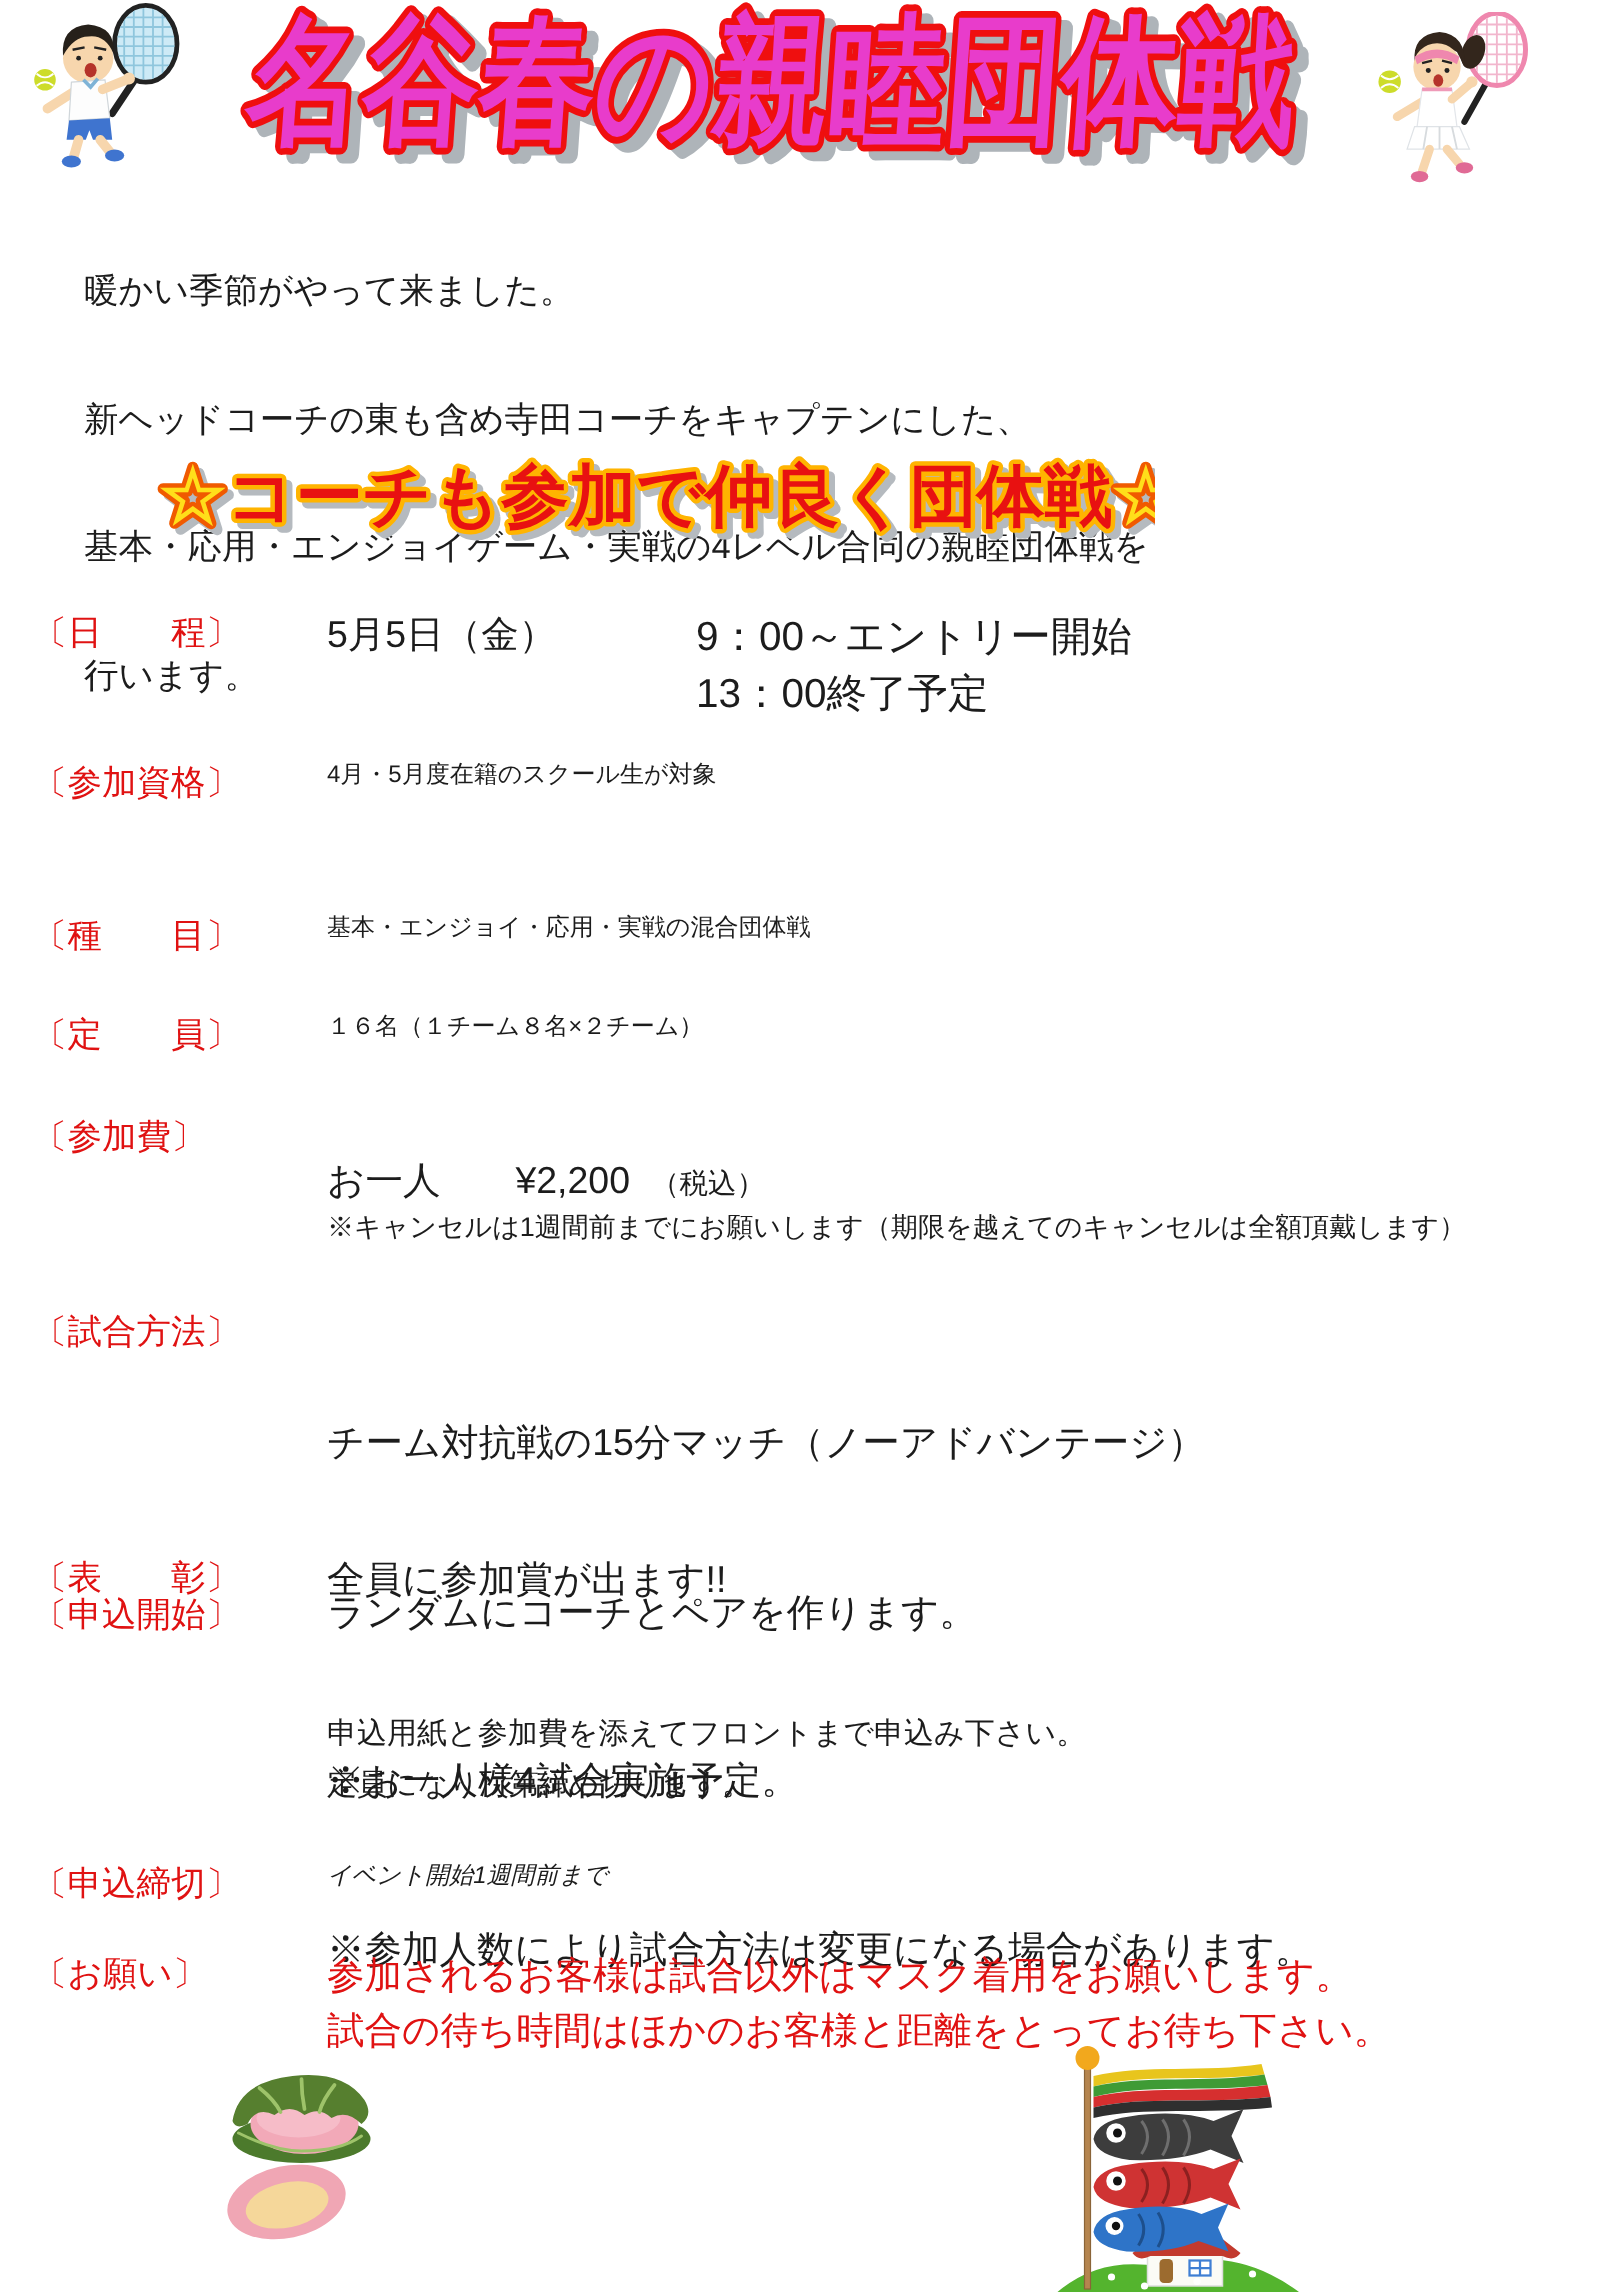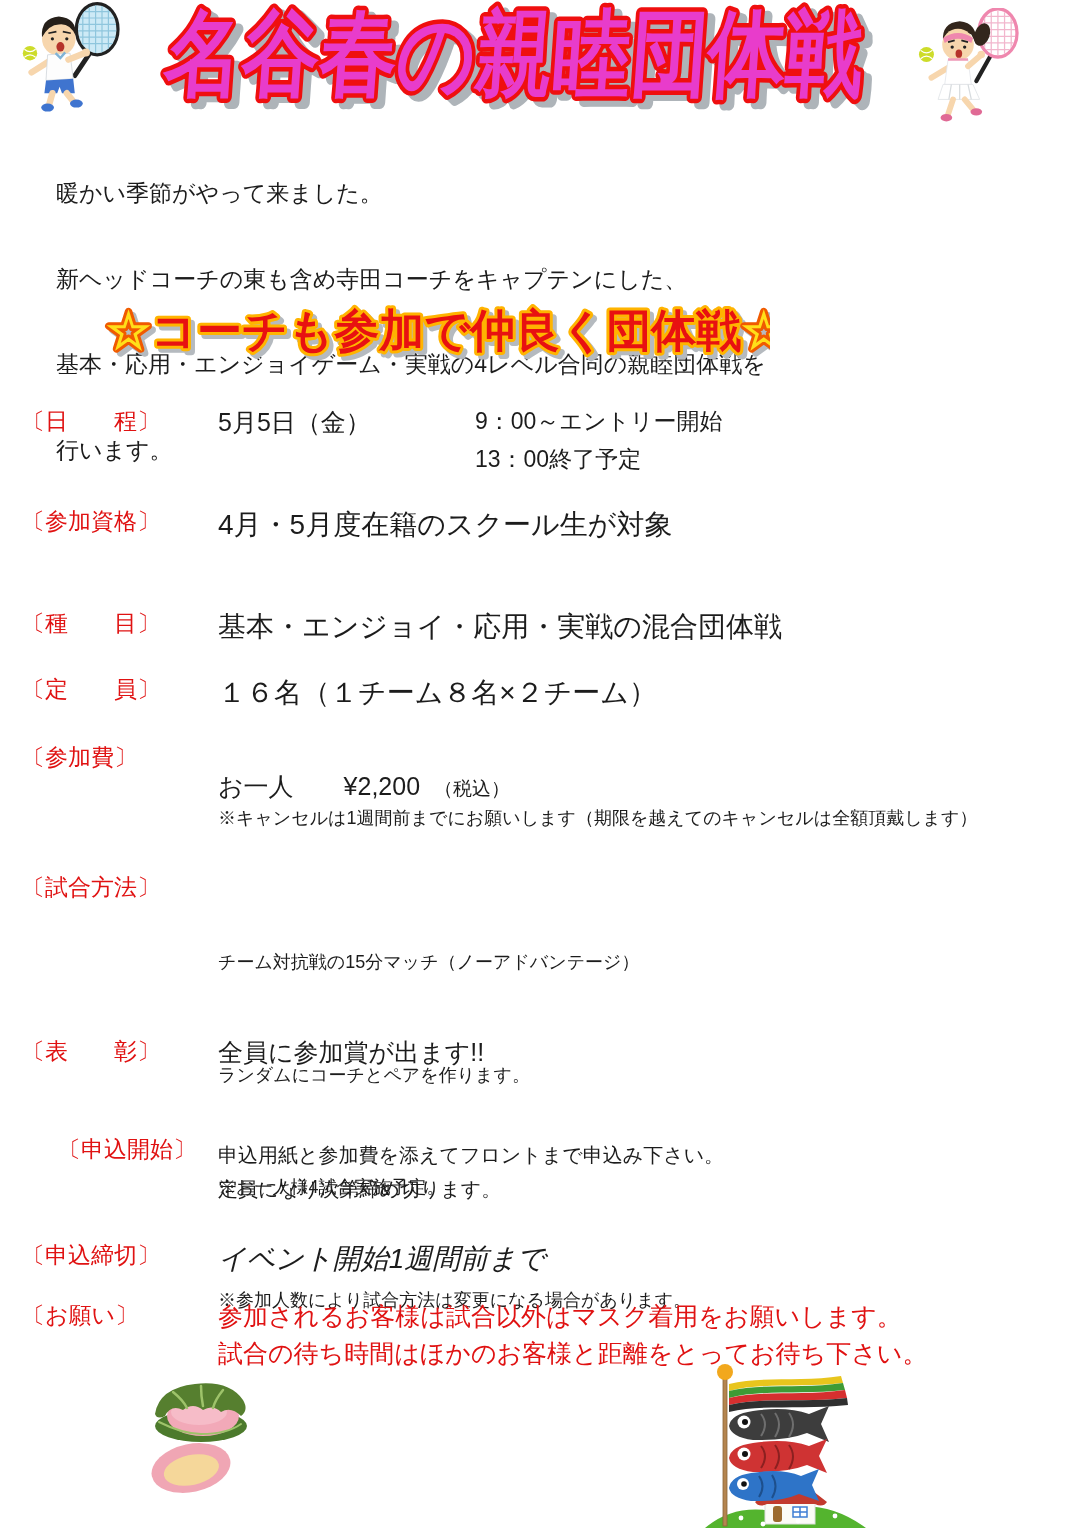--- a/index.html
+++ b/index.html
@@ -21,28 +21,28 @@
   
   .highlight-svg { left:98px; top:302px; }
   .highlight-svg text { font-family:"Liberation Sans", sans-serif; font-weight:bold; font-size:45px; }
   .h-shadow { fill:#b5babf; stroke:#b5babf; stroke-width:6; stroke-linejoin:round; }
   .h-main tspan { paint-order:stroke; stroke-width:6; stroke-linejoin:round; }
   .h-star { fill:#ffdf1a; stroke:#f05a00; }
   .h-text { fill:#e81111; stroke:#ffb400; }
 
   
   .label { position:absolute; left:22px; color:#e01212; font-size:23px; white-space:pre; }
-  .val   { position:absolute; left:218px; font-size:28px; white-space:pre; }
+  .val   { position:absolute; left:218px; font-size:16px; white-space:pre; }
   .val.big { font-size:25px; }
   .val.red { color:#e01212; }
   .val.small { font-size:20px; }
-  .time  { position:absolute; left:475px; font-size:23px; white-space:pre; }
+  .time  { position:absolute; left:464px; font-size:27px; white-space:pre; }
   .note  { position:absolute; left:218px; font-size:18px; white-space:pre; }
   .tax   { font-size:19px; margin-left:14px; }
-  .method-lines { position:absolute; left:218px; top:869px; font-size:18px; line-height:37.5px; white-space:pre; }
+  .method-lines { position:absolute; left:218px; top:869px; font-size:25px; line-height:37.5px; white-space:pre; }
 </style>
 </head>
 <body>
 
 <div class="page">
 
   <svg class="abs title-svg" width="730" height="114" viewBox="0 0 730 114">
     <text class="t-shadow" x="18" y="92" textLength="698" lengthAdjust="spacingAndGlyphs">名谷春の親睦団体戦</text>
     <text class="t-main" x="10" y="86" textLength="698" lengthAdjust="spacingAndGlyphs">名谷春の親睦団体戦</text>
   </svg>
@@ -178,21 +178,21 @@
   <div class="method-lines">
     <div>チーム対抗戦の15分マッチ（ノーアドバンテージ）</div>
     <div>ランダムにコーチとペアを作ります。</div>
     <div>※お一人様4試合実施予定。</div>
     <div>※参加人数により試合方法は変更になる場合があります。</div>
   </div>
 
   <div class="label" style="top:1036px;">〔表　　彰〕</div>
   <div class="val big" style="top:1036px;">全員に参加賞が出ます!!</div>
 
-  <div class="label" style="top:1134px;margin-left:36px;">〔申込開始〕</div>
+  <div class="label" style="top:1061px;">〔申込開始〕</div>
   <div class="val small" style="top:1142px;">申込用紙と参加費を添えてフロントまで申込み下さい。</div>
   <div class="val small" style="top:1176px;">定員になり次第締め切ります。</div>
 
   <div class="label" style="top:1240px;">〔申込締切〕</div>
   <div class="val" style="top:1240px;font-style:italic;">イベント開始1週間前まで</div>
 
   <div class="label" style="top:1300px;">〔お願い〕</div>
   <div class="val big red" style="top:1300px;">参加されるお客様は試合以外はマスク着用をお願いします。</div>
   <div class="val big red" style="top:1337px;">試合の待ち時間はほかのお客様と距離をとってお待ち下さい。</div>
 

